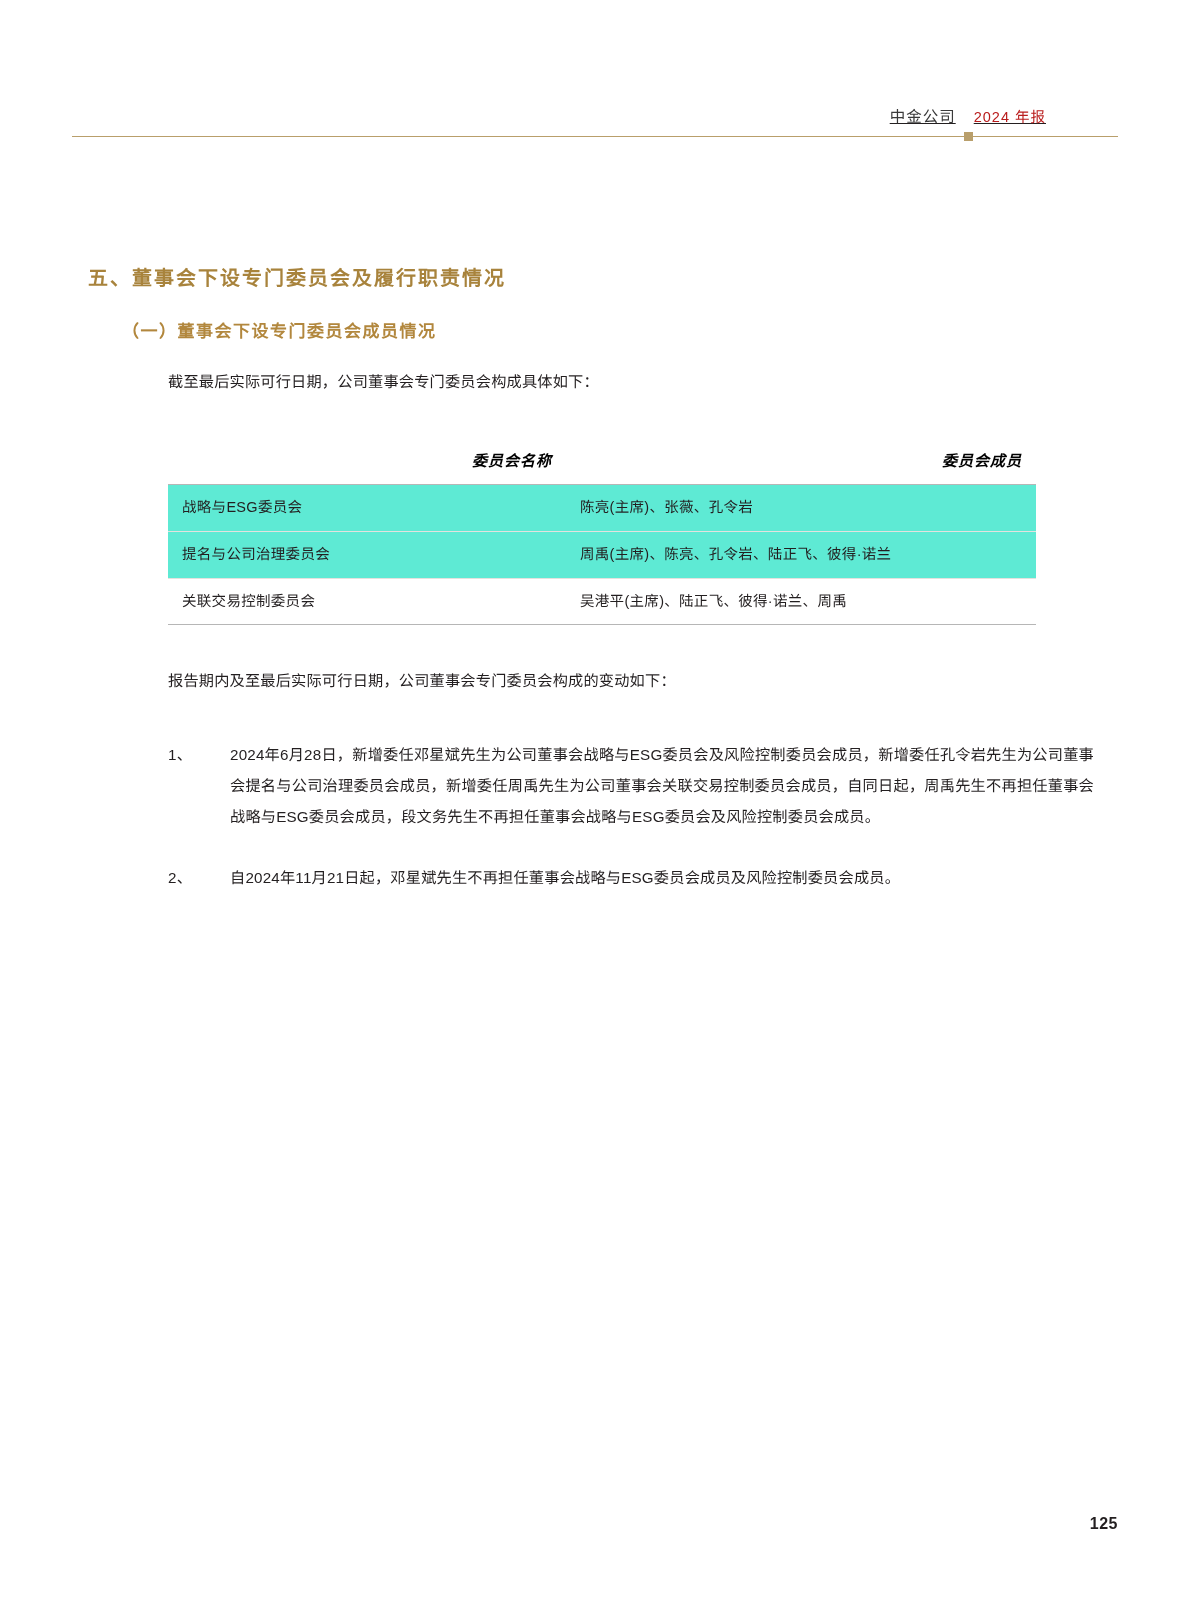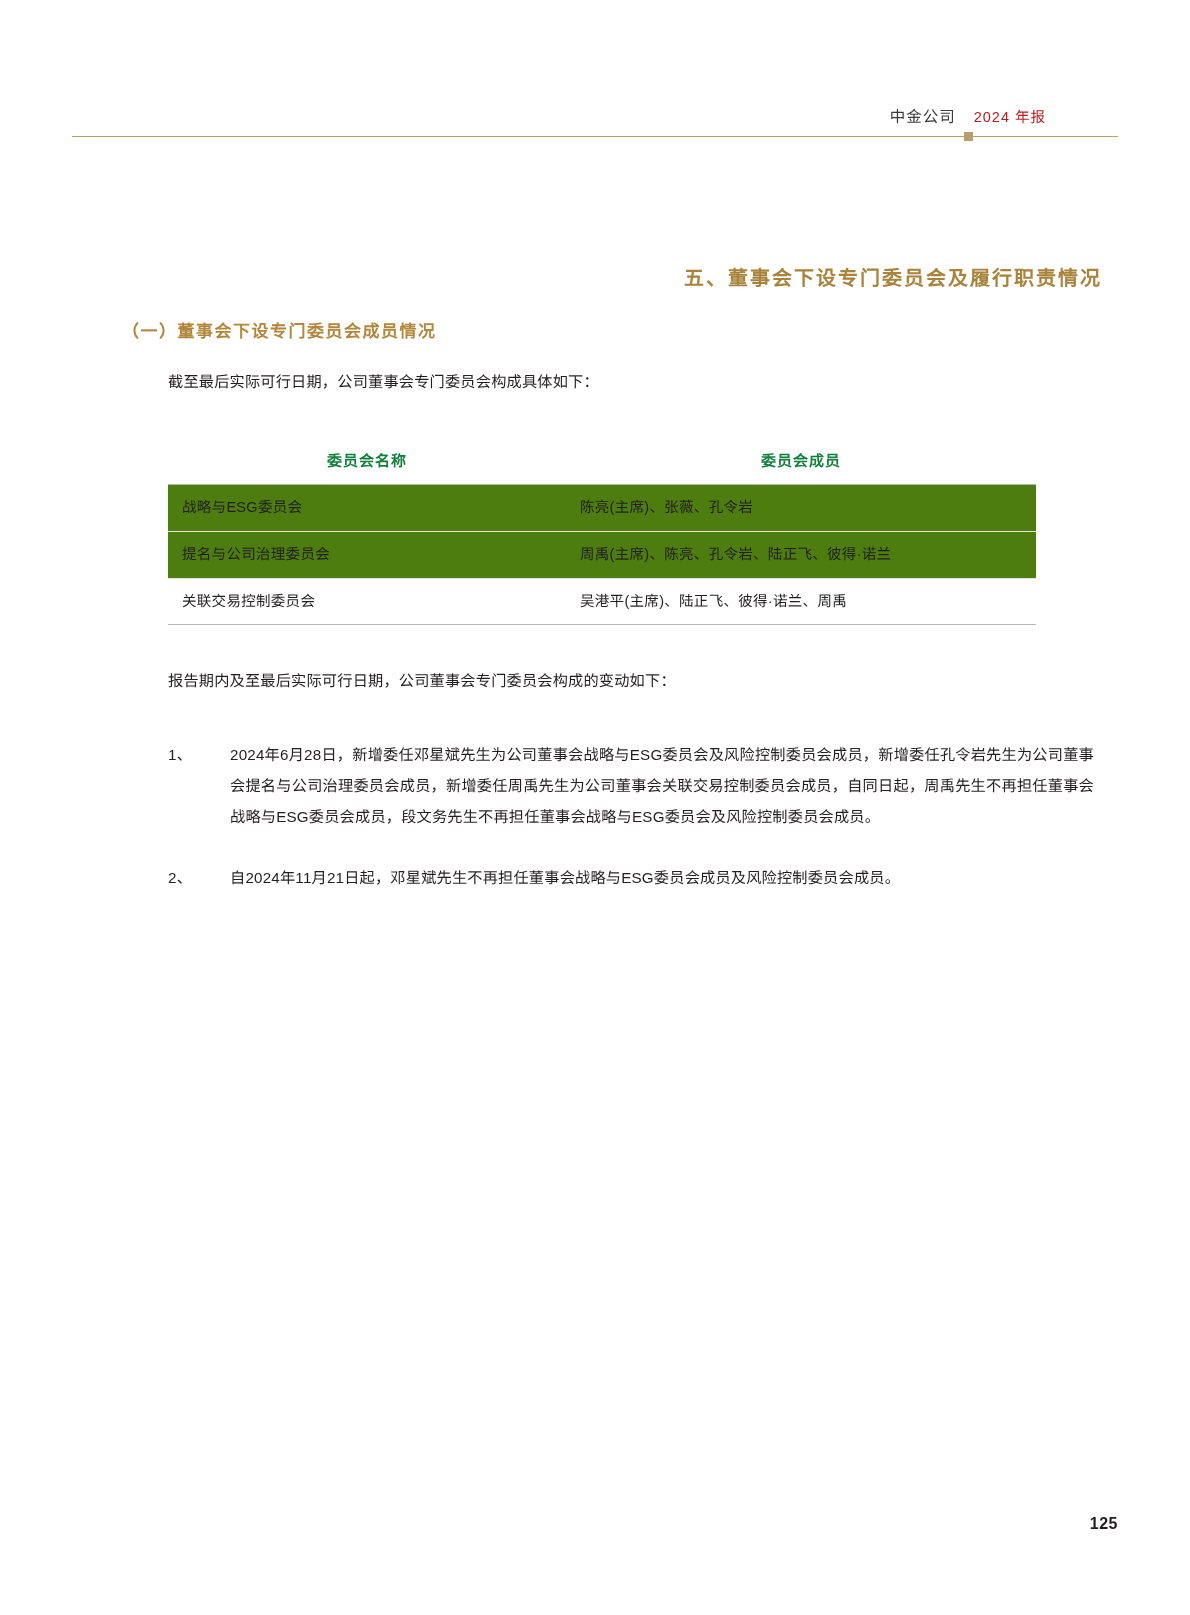--- a/index.html
+++ b/index.html
@@ -26,20 +26,21 @@
   }
   .header-text {
     position: absolute;
     right: 72px;
     top: 0;
     display: flex;
     align-items: baseline;
     gap: 18px;
     font-size: 15px;
     letter-spacing: 1px;
+    text-decoration: underline;
   }
   .header-company {
     color: #3a3a3a;
     font-size: 15.5px;
   }
   .header-year {
     color: #b91c1c;
     font-size: 14.5px;
   }
   .header-rule {
@@ -66,21 +67,20 @@
     right: 88px;
     top: 262px;
   }
 
   h2.section-title {
     margin: 0 0 26px 0;
     font-size: 20px;
     font-weight: bold;
     color: #a8833c;
     letter-spacing: 2px;
-    text-align: right;
   }
   h3.subsection-title {
     margin: 16px 0 24px 34px;
     font-size: 17px;
     font-weight: bold;
     color: #b2873d;
     letter-spacing: 1.5px;
   }
 
   p.body-para {
@@ -99,37 +99,38 @@
   }
 
   
   .committee-table {
     margin: 0 0 40px 80px;
     width: 868px;
     border-collapse: collapse;
     font-size: 14.5px;
   }
   .committee-table th {
-    text-align: center;
+    text-align: right;
     font-weight: bold;
     font-size: 15px;
     padding: 10px 14px 14px 14px;
     border-bottom: 1.2px solid #b6b6b6;
-    color: #15803d;
+    color: #000000;
     letter-spacing: 1px;
+    font-style: italic;
   }
   .committee-table td {
     padding: 12px 14px;
     color: #231f20;
     border-bottom: 1px solid #e4e2de;
     letter-spacing: 0.3px;
     line-height: 1.5;
   }
   .committee-table tr.row-alt td {
-    background: #4d7c0f;
+    background: #5eead4;
   }
   .committee-table tbody tr:last-child td {
     border-bottom: 1.2px solid #b6b6b6;
   }
   .col-name { width: 370px; }
 
   
   ol.change-list {
     list-style: none;
     margin: 0;

